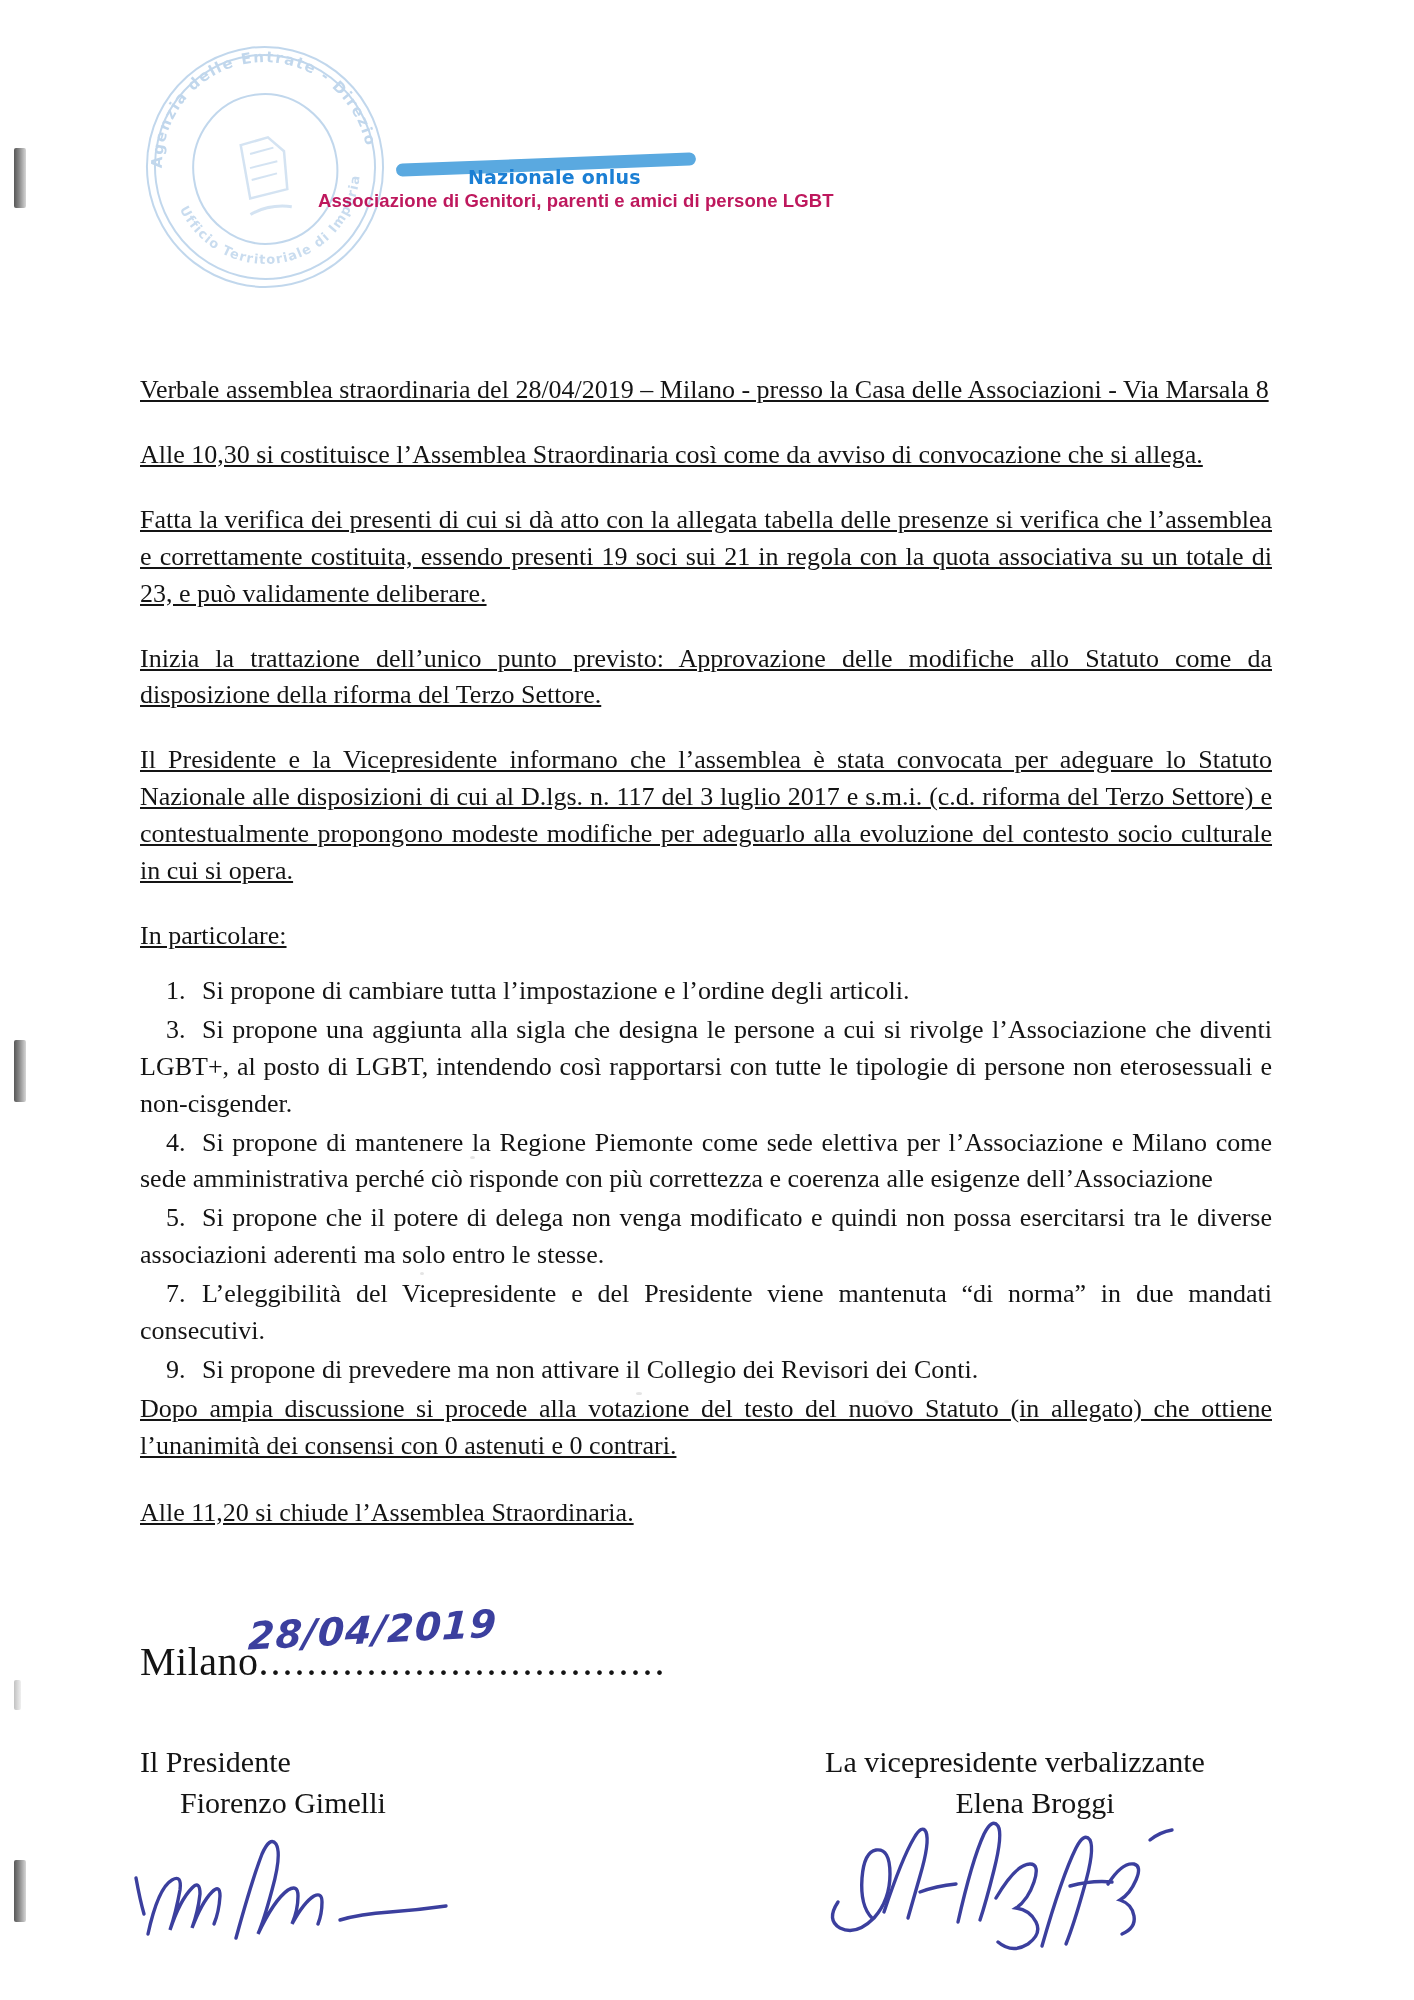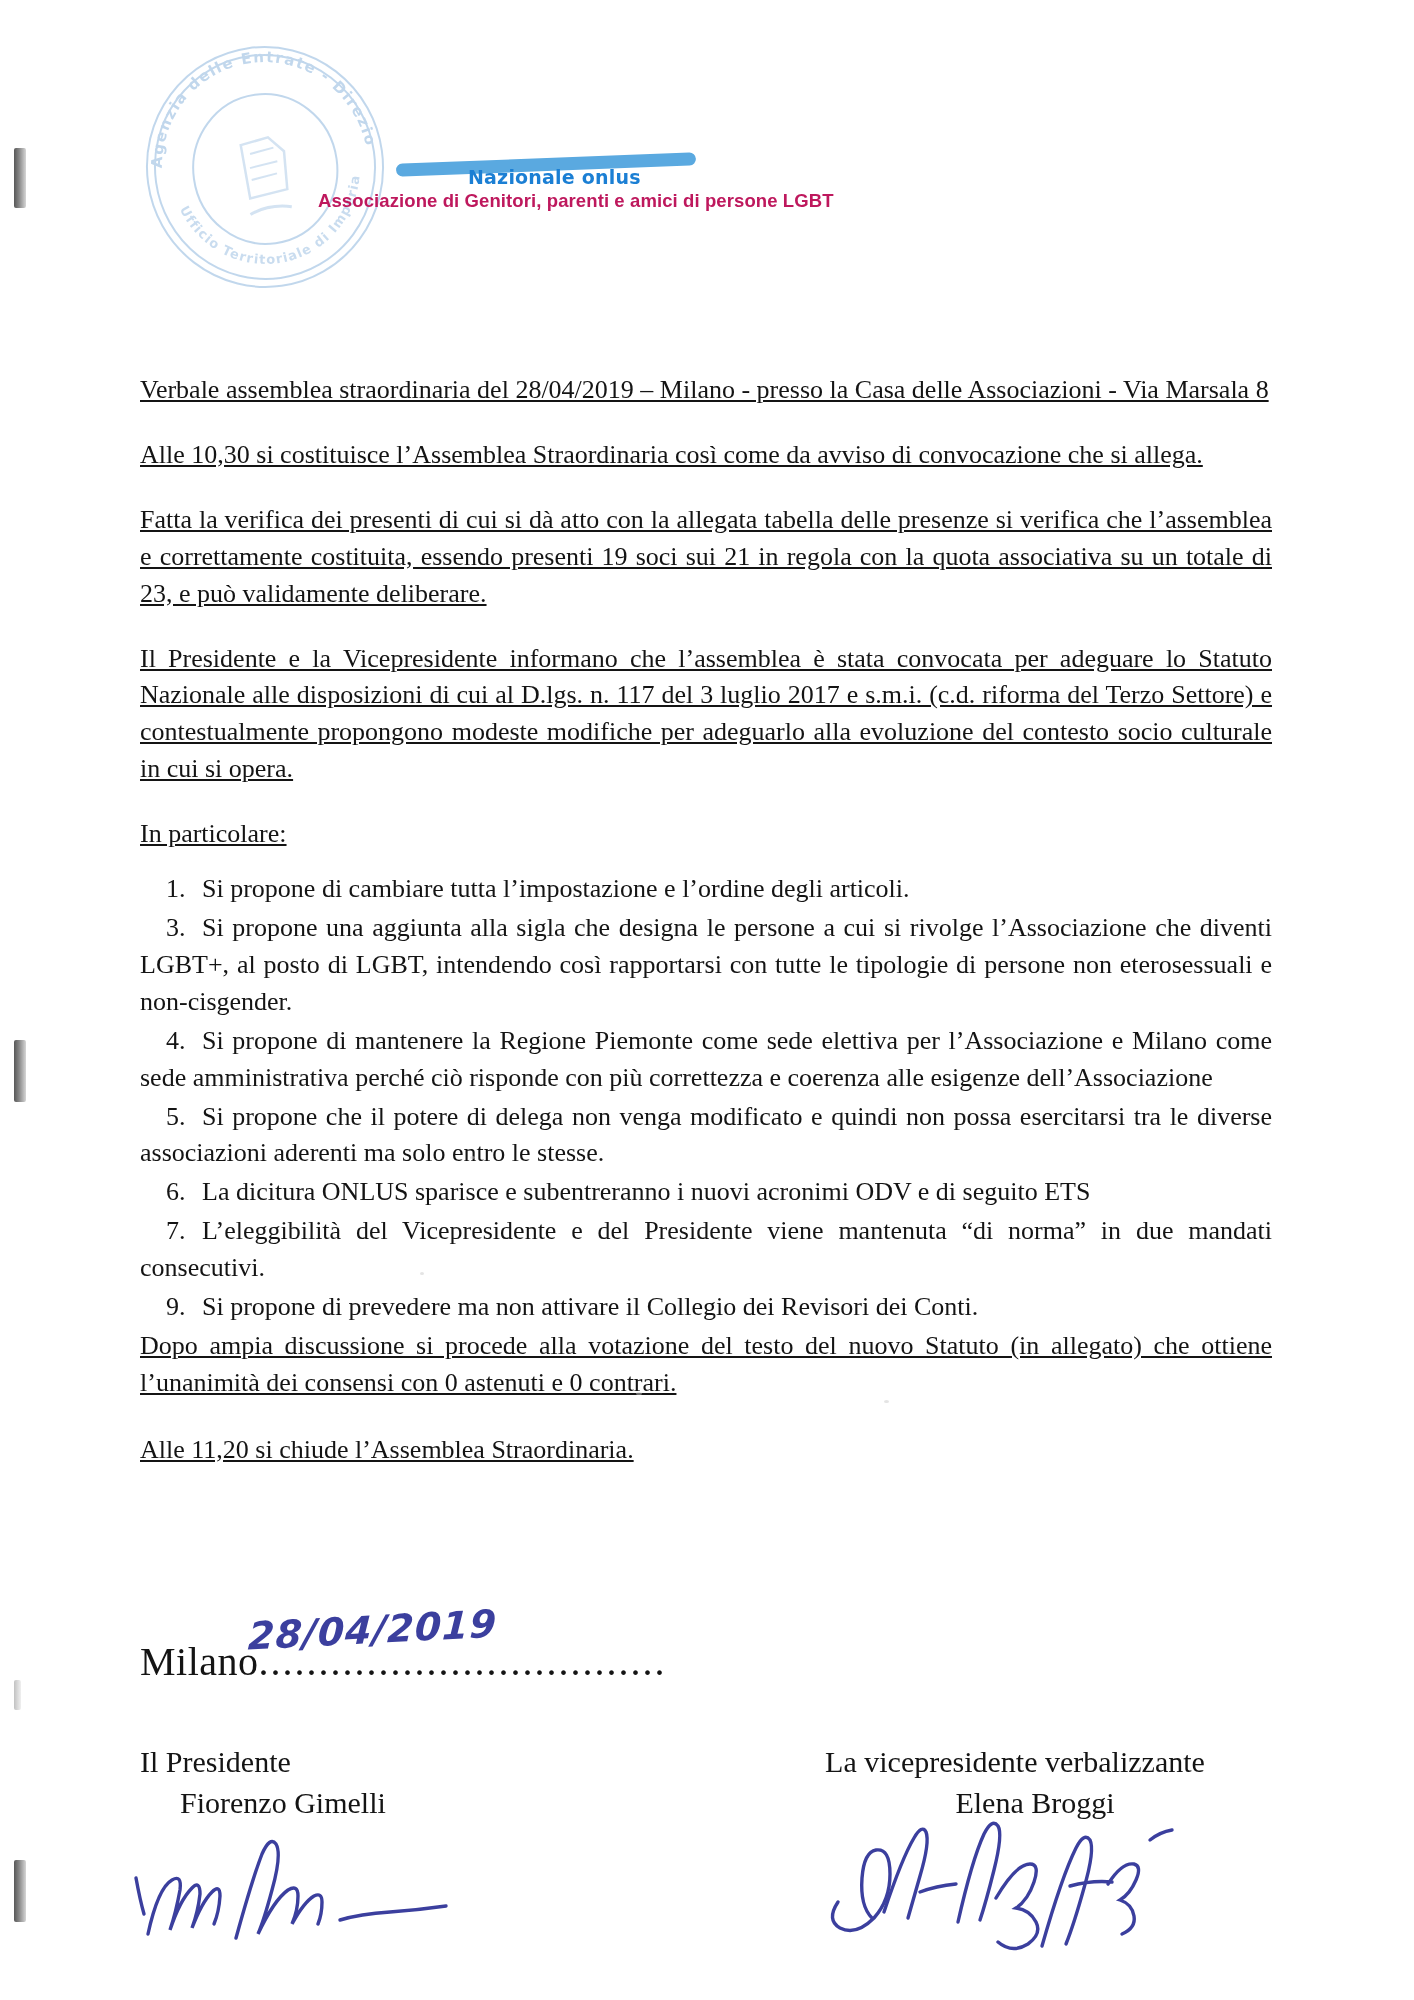--- a/index.html
+++ b/index.html
@@ -236,40 +236,38 @@
 
   <div id="body">
 
     <p class="para">Verbale assemblea straordinaria del 28/04/2019 – Milano - presso la Casa delle Associazioni - Via Marsala 8</p>
 
     <p class="para">Alle 10,30 si costituisce l’Assemblea Straordinaria così come da avviso di convocazione che si allega.</p>
 
     <p class="para">Fatta la verifica dei presenti di cui si dà atto con la allegata tabella delle presenze si verifica che l’assemblea e correttamente costituita, essendo presenti 19 soci sui 21 in regola con la quota associativa su un totale di 23, e può validamente deliberare.</p>
 
 
+    <p class="para">Inizia la trattazione dell’unico punto previsto: Approvazione delle modifiche allo Statuto come da disposizione della riforma del Terzo Settore.</p>
 
     <p class="para">Il Presidente e la Vicepresidente informano che l’assemblea è stata convocata per adeguare lo Statuto Nazionale alle disposizioni di cui al D.lgs. n. 117 del 3 luglio 2017 e s.m.i. (c.d. riforma del Terzo Settore) e contestualmente propongono modeste modifiche per adeguarlo alla evoluzione del contesto socio culturale in cui si opera.</p>
 
     <p class="para tight">In particolare:</p>
 
     <div class="list">
       <div class="list-row">
         <span class="li-num">1.</span><span class="li-body">Si propone di cambiare tutta l’impostazione e l’ordine degli articoli.</span>
       </div>
       <div class="list-row">
         <span class="li-num">3.</span><span class="li-body">Si propone una aggiunta alla sigla che designa le persone a cui si rivolge l’Associazione che diventi LGBT+, al posto di LGBT, intendendo così rapportarsi con tutte le tipologie di persone non eterosessuali e non-cisgender.</span>
       </div>
       <div class="list-row">
         <span class="li-num">4.</span><span class="li-body">Si propone di mantenere la Regione Piemonte come sede elettiva per l’Associazione e Milano come sede amministrativa perché ciò risponde con più correttezza e coerenza alle esigenze dell’Associazione</span>
       </div>
       <div class="list-row">
         <span class="li-num">5.</span><span class="li-body">Si propone che il potere di delega non venga modificato e quindi non possa esercitarsi tra le diverse associazioni aderenti ma solo entro le stesse.</span>
-      </div>
-      <div class="list-row">
-        <span class="li-num">6.</span><span class="li-body">La dicitura ONLUS sparisce e subentreranno i nuovi acronimi ODV e di seguito ETS</span>
       </div>
       <div class="list-row">
         <span class="li-num">7.</span><span class="li-body">L’eleggibilità del Vicepresidente e del Presidente viene mantenuta “di norma” in due mandati consecutivi.</span>
       </div>
       <div class="list-row">
         <span class="li-num">9.</span><span class="li-body">Si propone di prevedere ma non attivare il Collegio dei Revisori dei Conti.</span>
       </div>
     </div>
 
     <p class="para nogap">Dopo ampia discussione si procede alla votazione del testo del nuovo Statuto (in allegato) che ottiene l’unanimità dei consensi con 0 astenuti e 0 contrari.</p>

